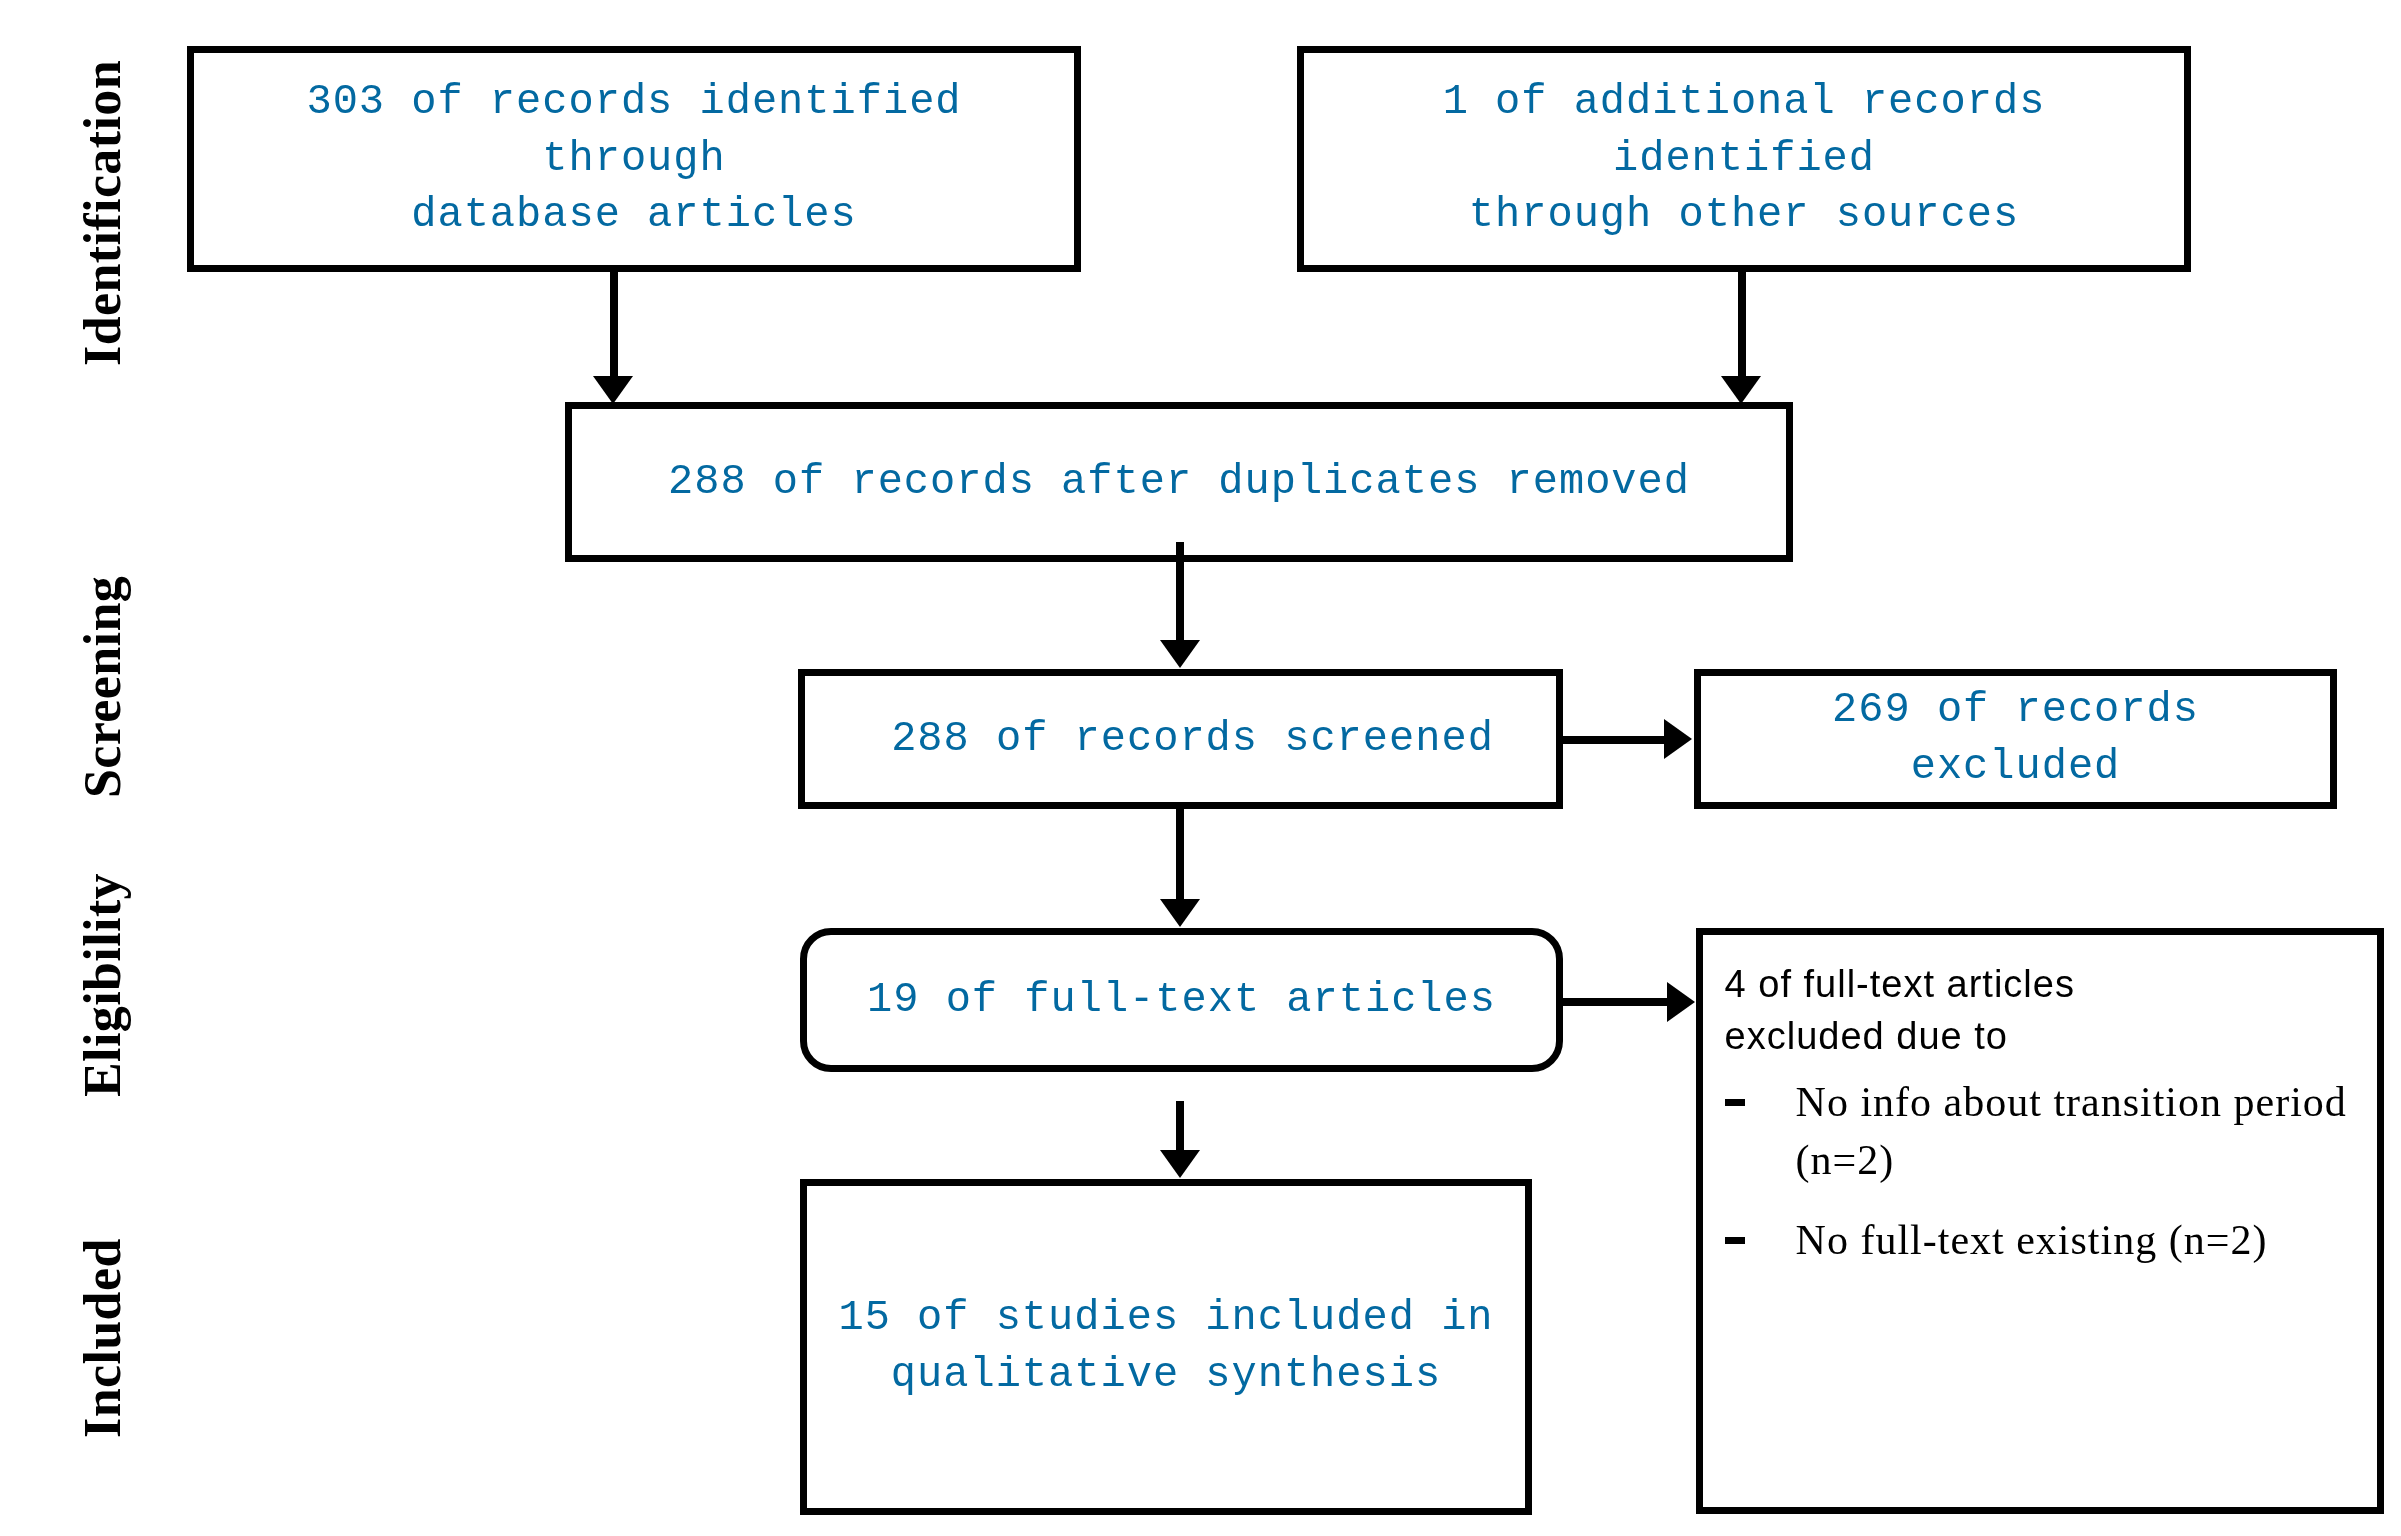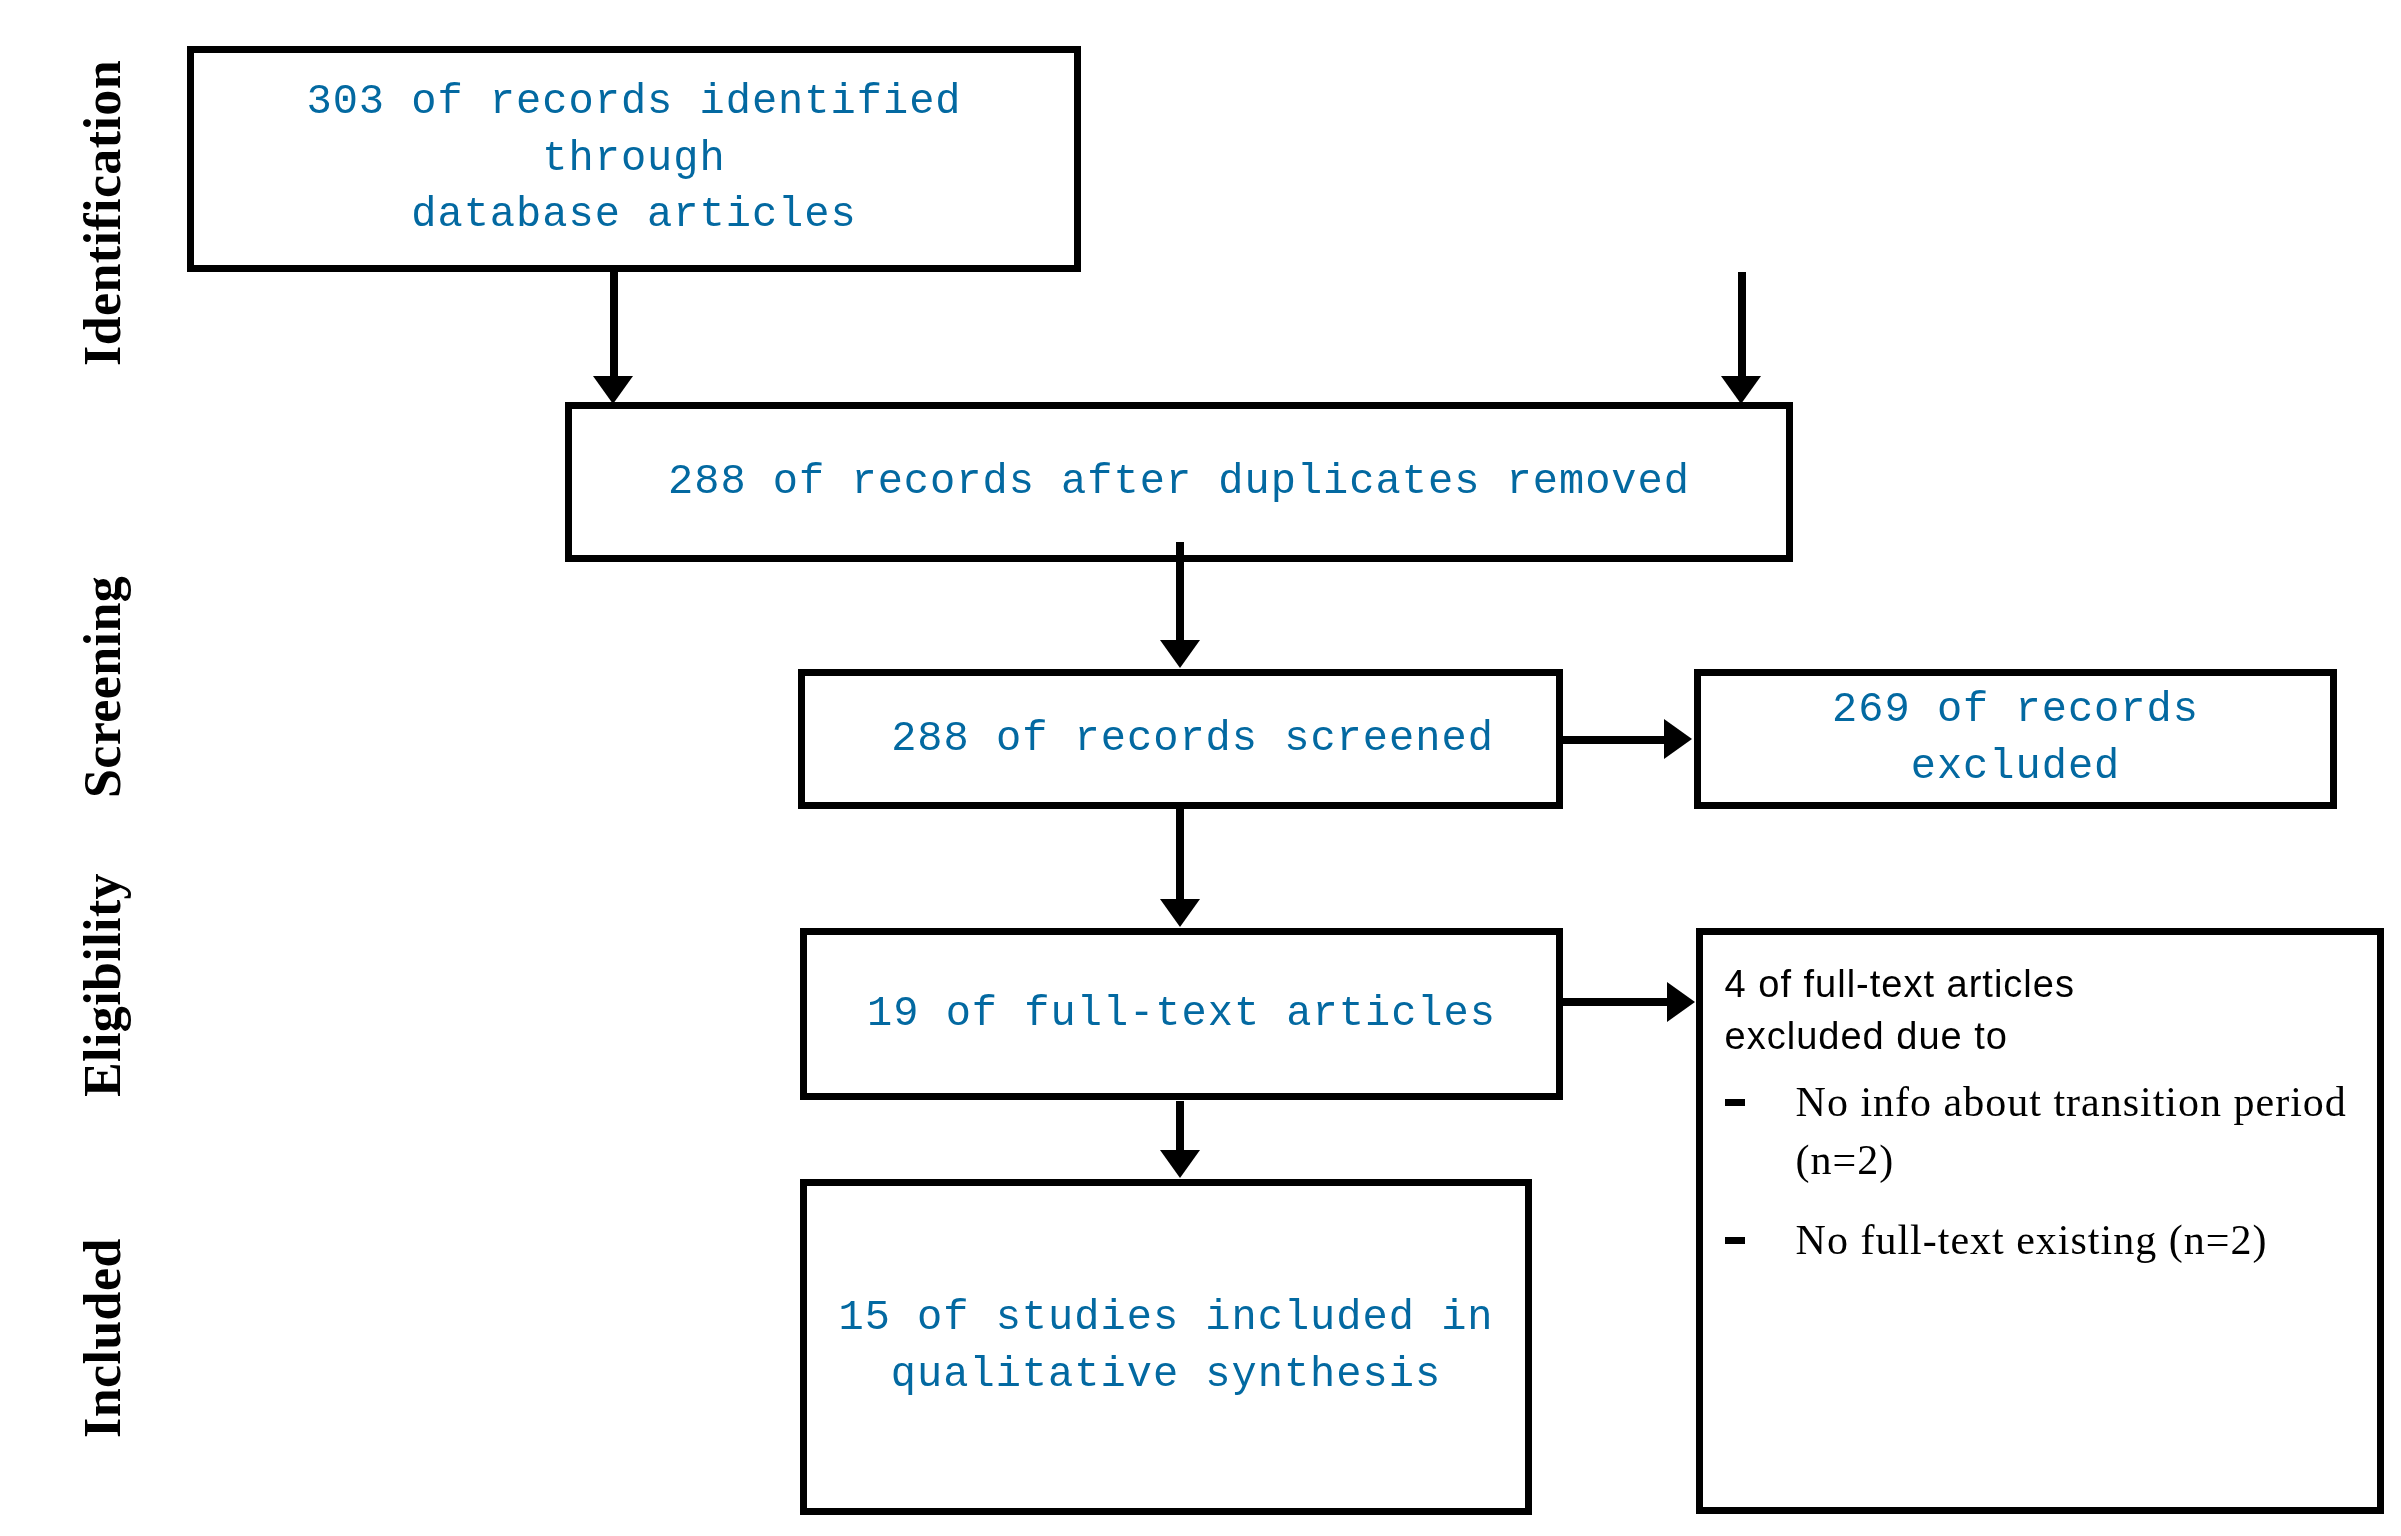--- a/index.html
+++ b/index.html
@@ -141,20 +141,26 @@
 
   <div class="stage-label" style="left:73px; top:1438px;">Included</div>
 
   <div class="box" style="left:187px; top:46px; width:894px; height:226px;">
     <div class="box-text">
       <span>303 of records identified through</span><br>
       <span>database articles</span>
     </div>
   </div>
 
+  <div class="box" style="left:1297px; top:46px; width:894px; height:226px;">
+    <div class="box-text">
+      <span>1 of additional records identified</span><br>
+      <span>through other sources</span>
+    </div>
+  </div>
 
   <div class="vline" style="left:610px; top:272px; height:108px;"></div>
   <div class="arrow-down" style="left:593px; top:376px;"></div>
 
   <div class="vline" style="left:1738px; top:272px; height:108px;"></div>
   <div class="arrow-down" style="left:1721px; top:376px;"></div>
 
   <div class="box" style="left:565px; top:402px; width:1228px; height:160px;">
     <div class="box-text">
       <span>288 of records after duplicates removed</span>
@@ -175,21 +181,21 @@
 
   <div class="box" style="left:1694px; top:669px; width:643px; height:140px;">
     <div class="box-text">
       <span>269 of records excluded</span>
     </div>
   </div>
 
   <div class="vline" style="left:1176px; top:809px; height:93px;"></div>
   <div class="arrow-down" style="left:1160px; top:899px;"></div>
 
-  <div class="box" style="left:800px; top:928px; width:763px; height:172px;">
+  <div class="box" style="left:800px; top:928px; width:763px; height:144px;border-radius:31px;">
     <div class="box-text">
       <span>19 of full-text articles</span><br>
     </div>
   </div>
 
   <div class="hline" style="left:1563px; top:998px; width:106px;"></div>
   <div class="arrow-right" style="left:1667px; top:982px;"></div>
 
   <div class="box left-align" style="left:1696px; top:928px; width:688px; height:586px;">
     <div class="reasons-panel">

